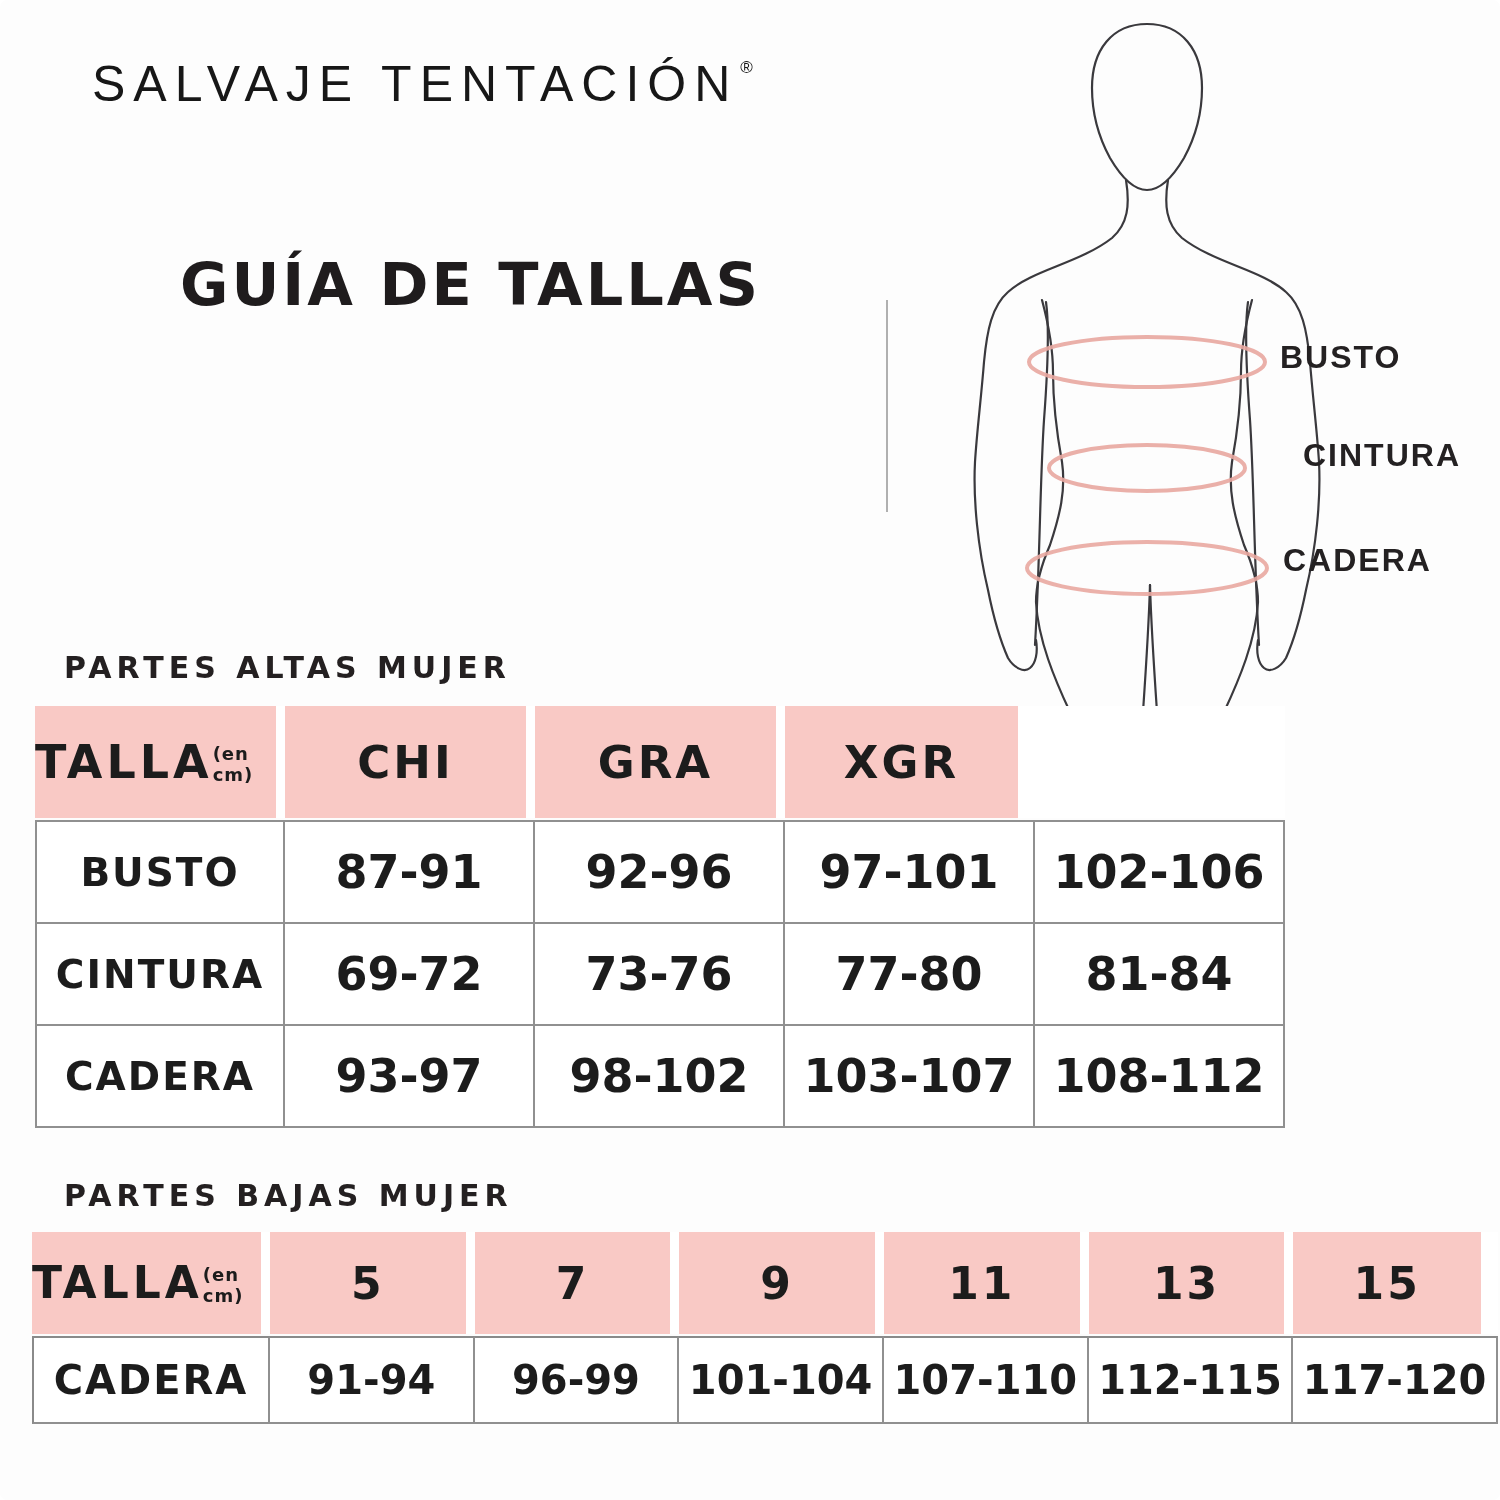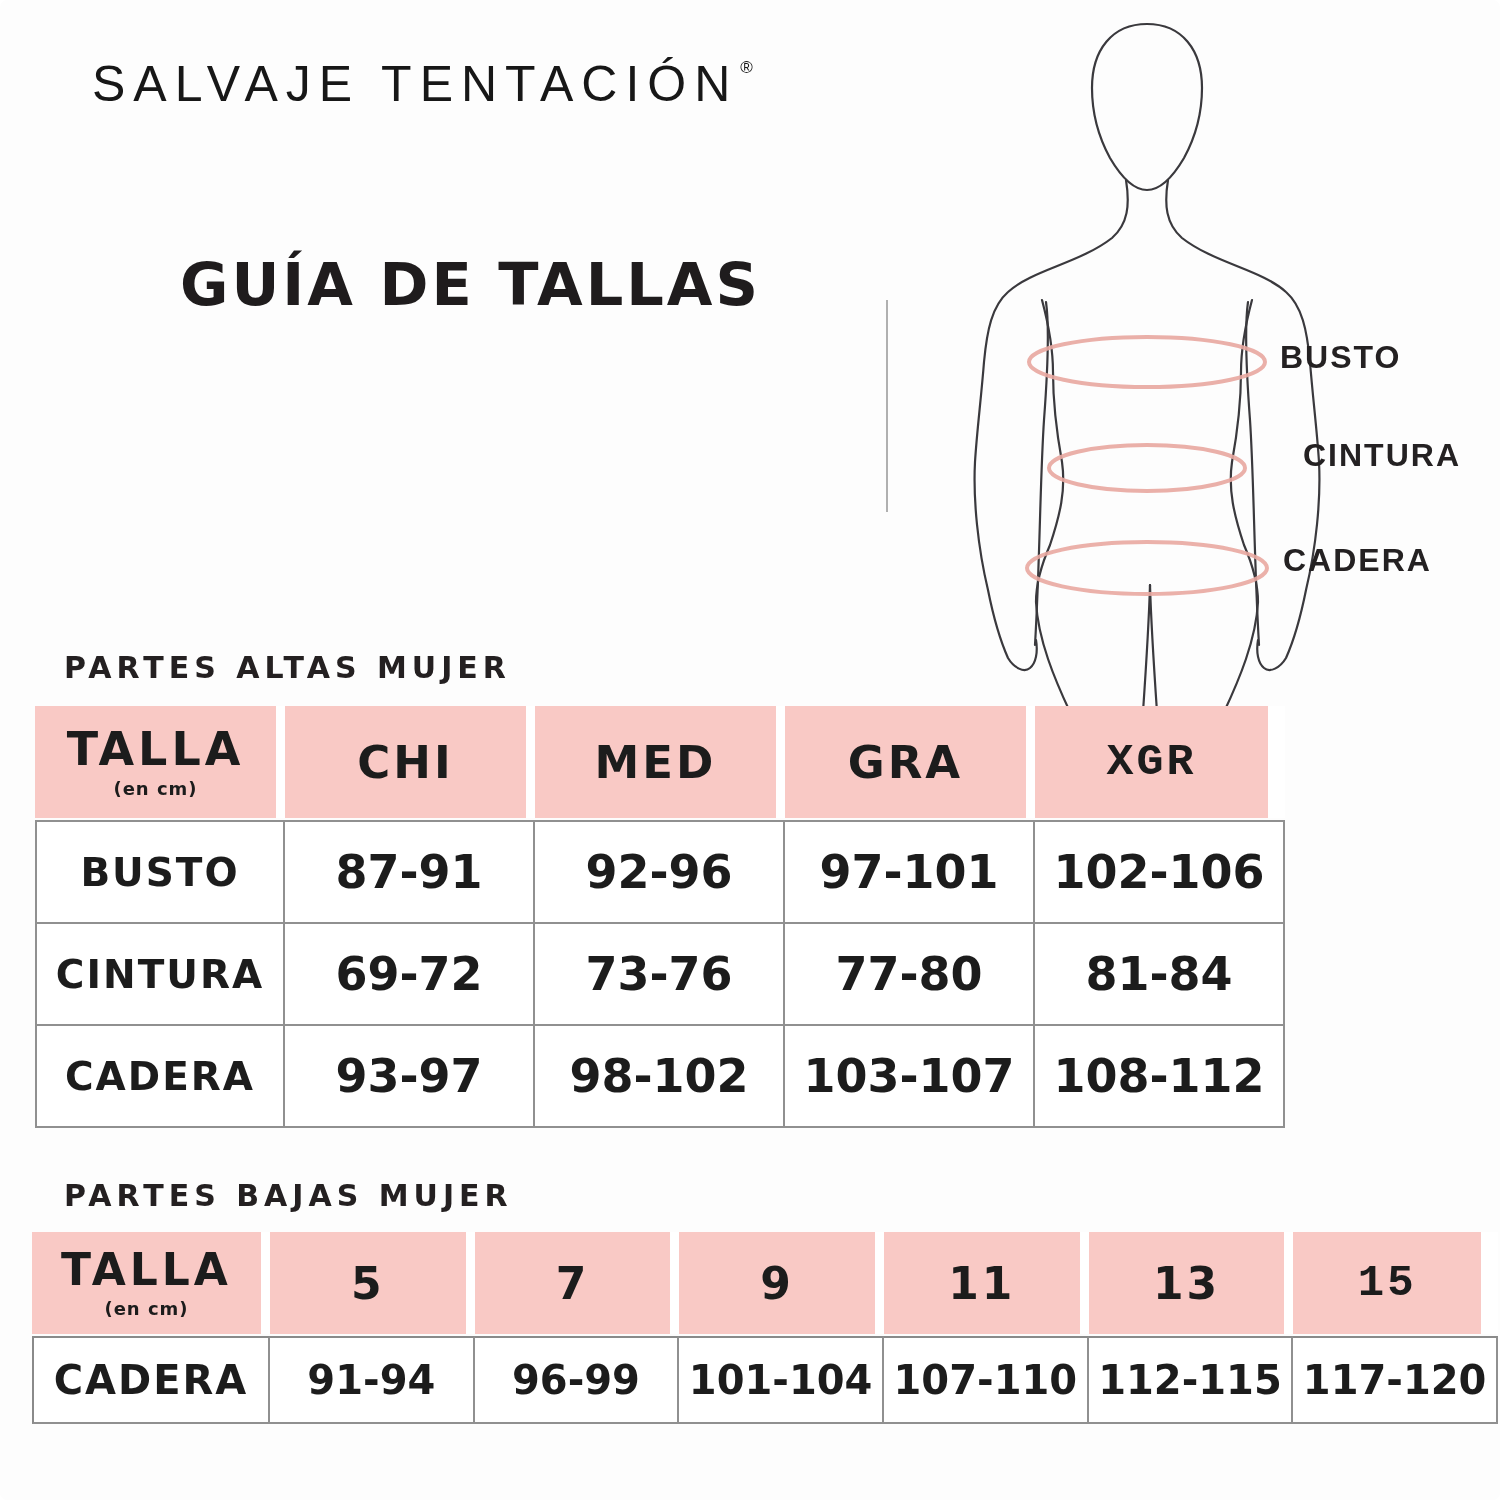--- a/index.html
+++ b/index.html
@@ -38,24 +38,24 @@
   .section-title{
     position:absolute;font-family:"DejaVu Sans",sans-serif;font-weight:700;
     font-size:30px;letter-spacing:5px;color:#242021;white-space:nowrap;
   }
   .section-title.t1{left:64px;top:650px;}
   .section-title.t2{left:64px;top:1178px;}
   
   .table{position:absolute;font-family:"DejaVu Sans",sans-serif;color:#1c1c1c;}
   .thead{display:grid;background:#fff;}
   .th{
-    background:#f9c9c5;display:flex;flex-direction:column;align-items:center;justify-content:center;
+    background:#f9c9c5;display:flex;flex-direction:row;align-items:center;justify-content:center;
     font-weight:700;letter-spacing:3px;margin-right:9px;
   }
-  .th:last-child{margin-right:17px;font-family:Liberation Mono, monospace;}
+  .th:last-child{margin-right:17px;}
   .talla-main{font-size:46px;font-weight:700;letter-spacing:4px;line-height:1.05;}
   .talla-unit{font-size:18px;font-weight:700;letter-spacing:1px;margin-top:4px;}
   .tbody{display:grid;margin-top:2px;background:#fff;}
   .td{
     display:flex;align-items:center;justify-content:center;background:#fff;
     border-right:2px solid #909090;border-bottom:2px solid #909090;font-weight:700;
   }
   
   .table.tops{left:35px;top:706px;width:1250px;}
   .tops .thead{grid-template-columns:repeat(5,250px);}
@@ -123,21 +123,20 @@
 
   <div class="section-title t1">PARTES ALTAS MUJER</div>
 
   <div class="table tops">
     <div class="thead">
       <div class="th">
         <div class="talla-main">TALLA</div>
         <div class="talla-unit">(en cm)</div>
       </div>
       <div class="th">CHI</div>
-      <div class="th">MED</div>
       <div class="th">GRA</div>
       <div class="th">XGR</div>
     </div>
     <div class="tbody">
       <div class="td rowlabel">BUSTO</div>
       <div class="td">87-91</div>
       <div class="td">92-96</div>
       <div class="td">97-101</div>
       <div class="td">102-106</div>
       <div class="td rowlabel">CINTURA</div>

